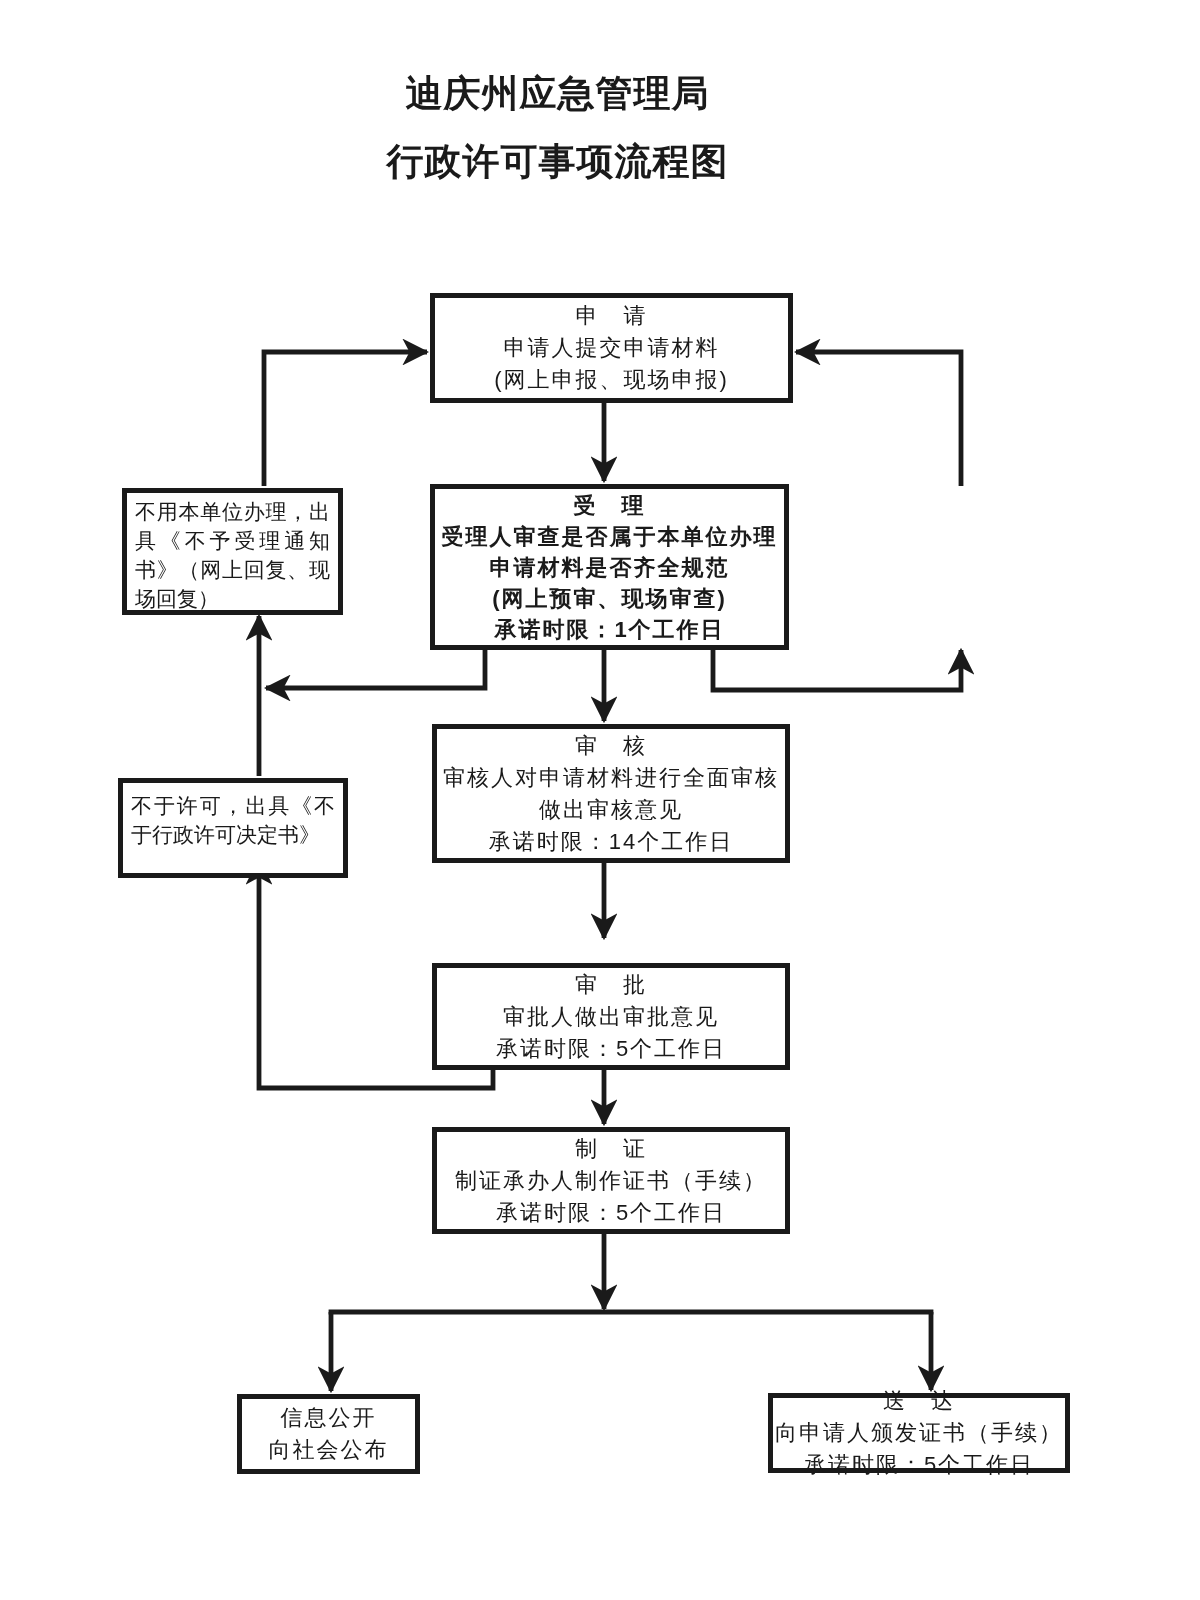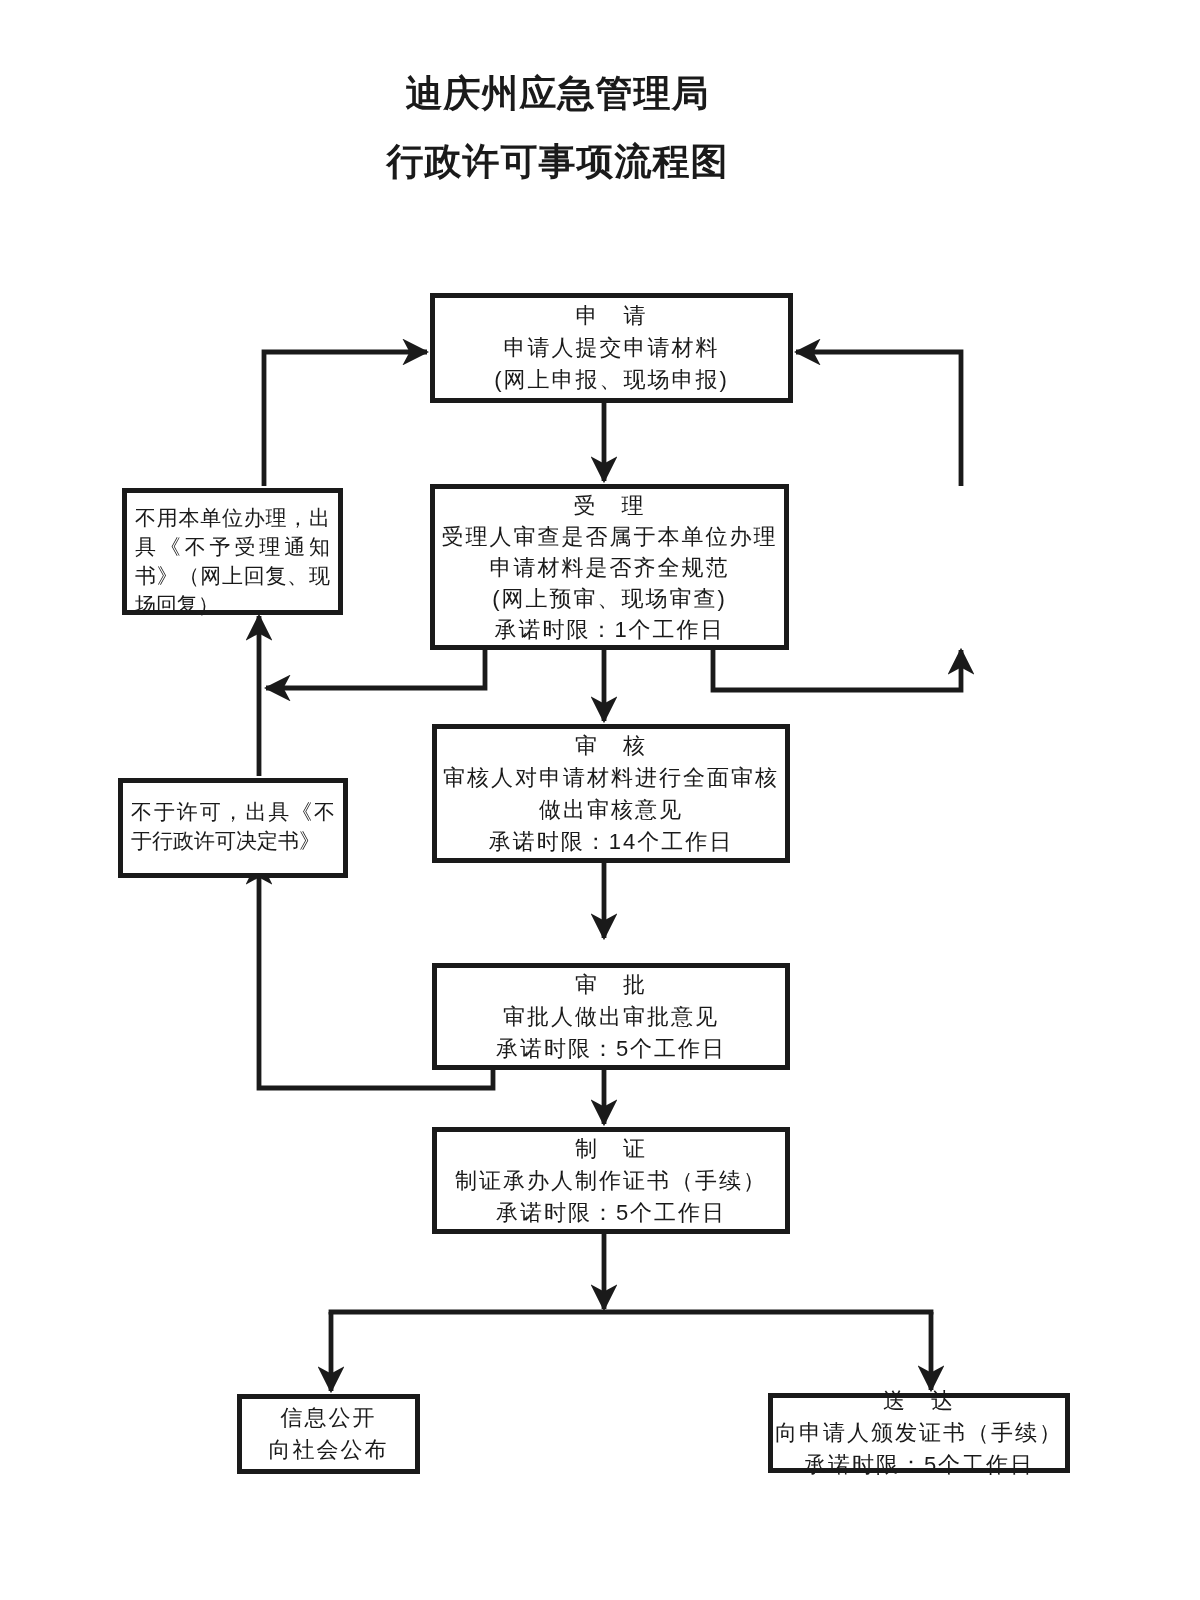--- a/index.html
+++ b/index.html
@@ -39,23 +39,23 @@
   }
   .box.side{
     display:block;
     text-align:justify;
     letter-spacing:0;
     font-size:21px;
     line-height:29px;
     padding:4px 8px;
     line-break:strict;
   }
-  .box.side .inner{width:100%;margin-top:6px;}
+  .box.side .inner{width:100%;}
   #box-apply{left:430px;top:293px;width:363px;height:110px;}
-  #box-accept{left:430px;top:484px;width:359px;height:166px;line-height:31px;}
+  #box-accept{left:430px;top:484px;width:359px;height:166px;line-height:31px;font-weight:bold;}
   #box-not-accept{left:122px;top:488px;width:221px;height:127px;}
   #box-supplement{left:858px;top:488px;width:207px;height:159px;padding:4px 10px;}
   #box-review{left:432px;top:724px;width:358px;height:139px;align-items:center;}
   #box-deny{left:118px;top:778px;width:230px;height:100px;padding:8px 8px;}
   #box-approve{left:432px;top:963px;width:358px;height:107px;}
   #box-certificate{left:432px;top:1127px;width:358px;height:107px;}
   #box-disclosure{left:237px;top:1394px;width:183px;height:80px;}
   #box-delivery{left:768px;top:1393px;width:302px;height:80px;}
 </style>
 </head>

